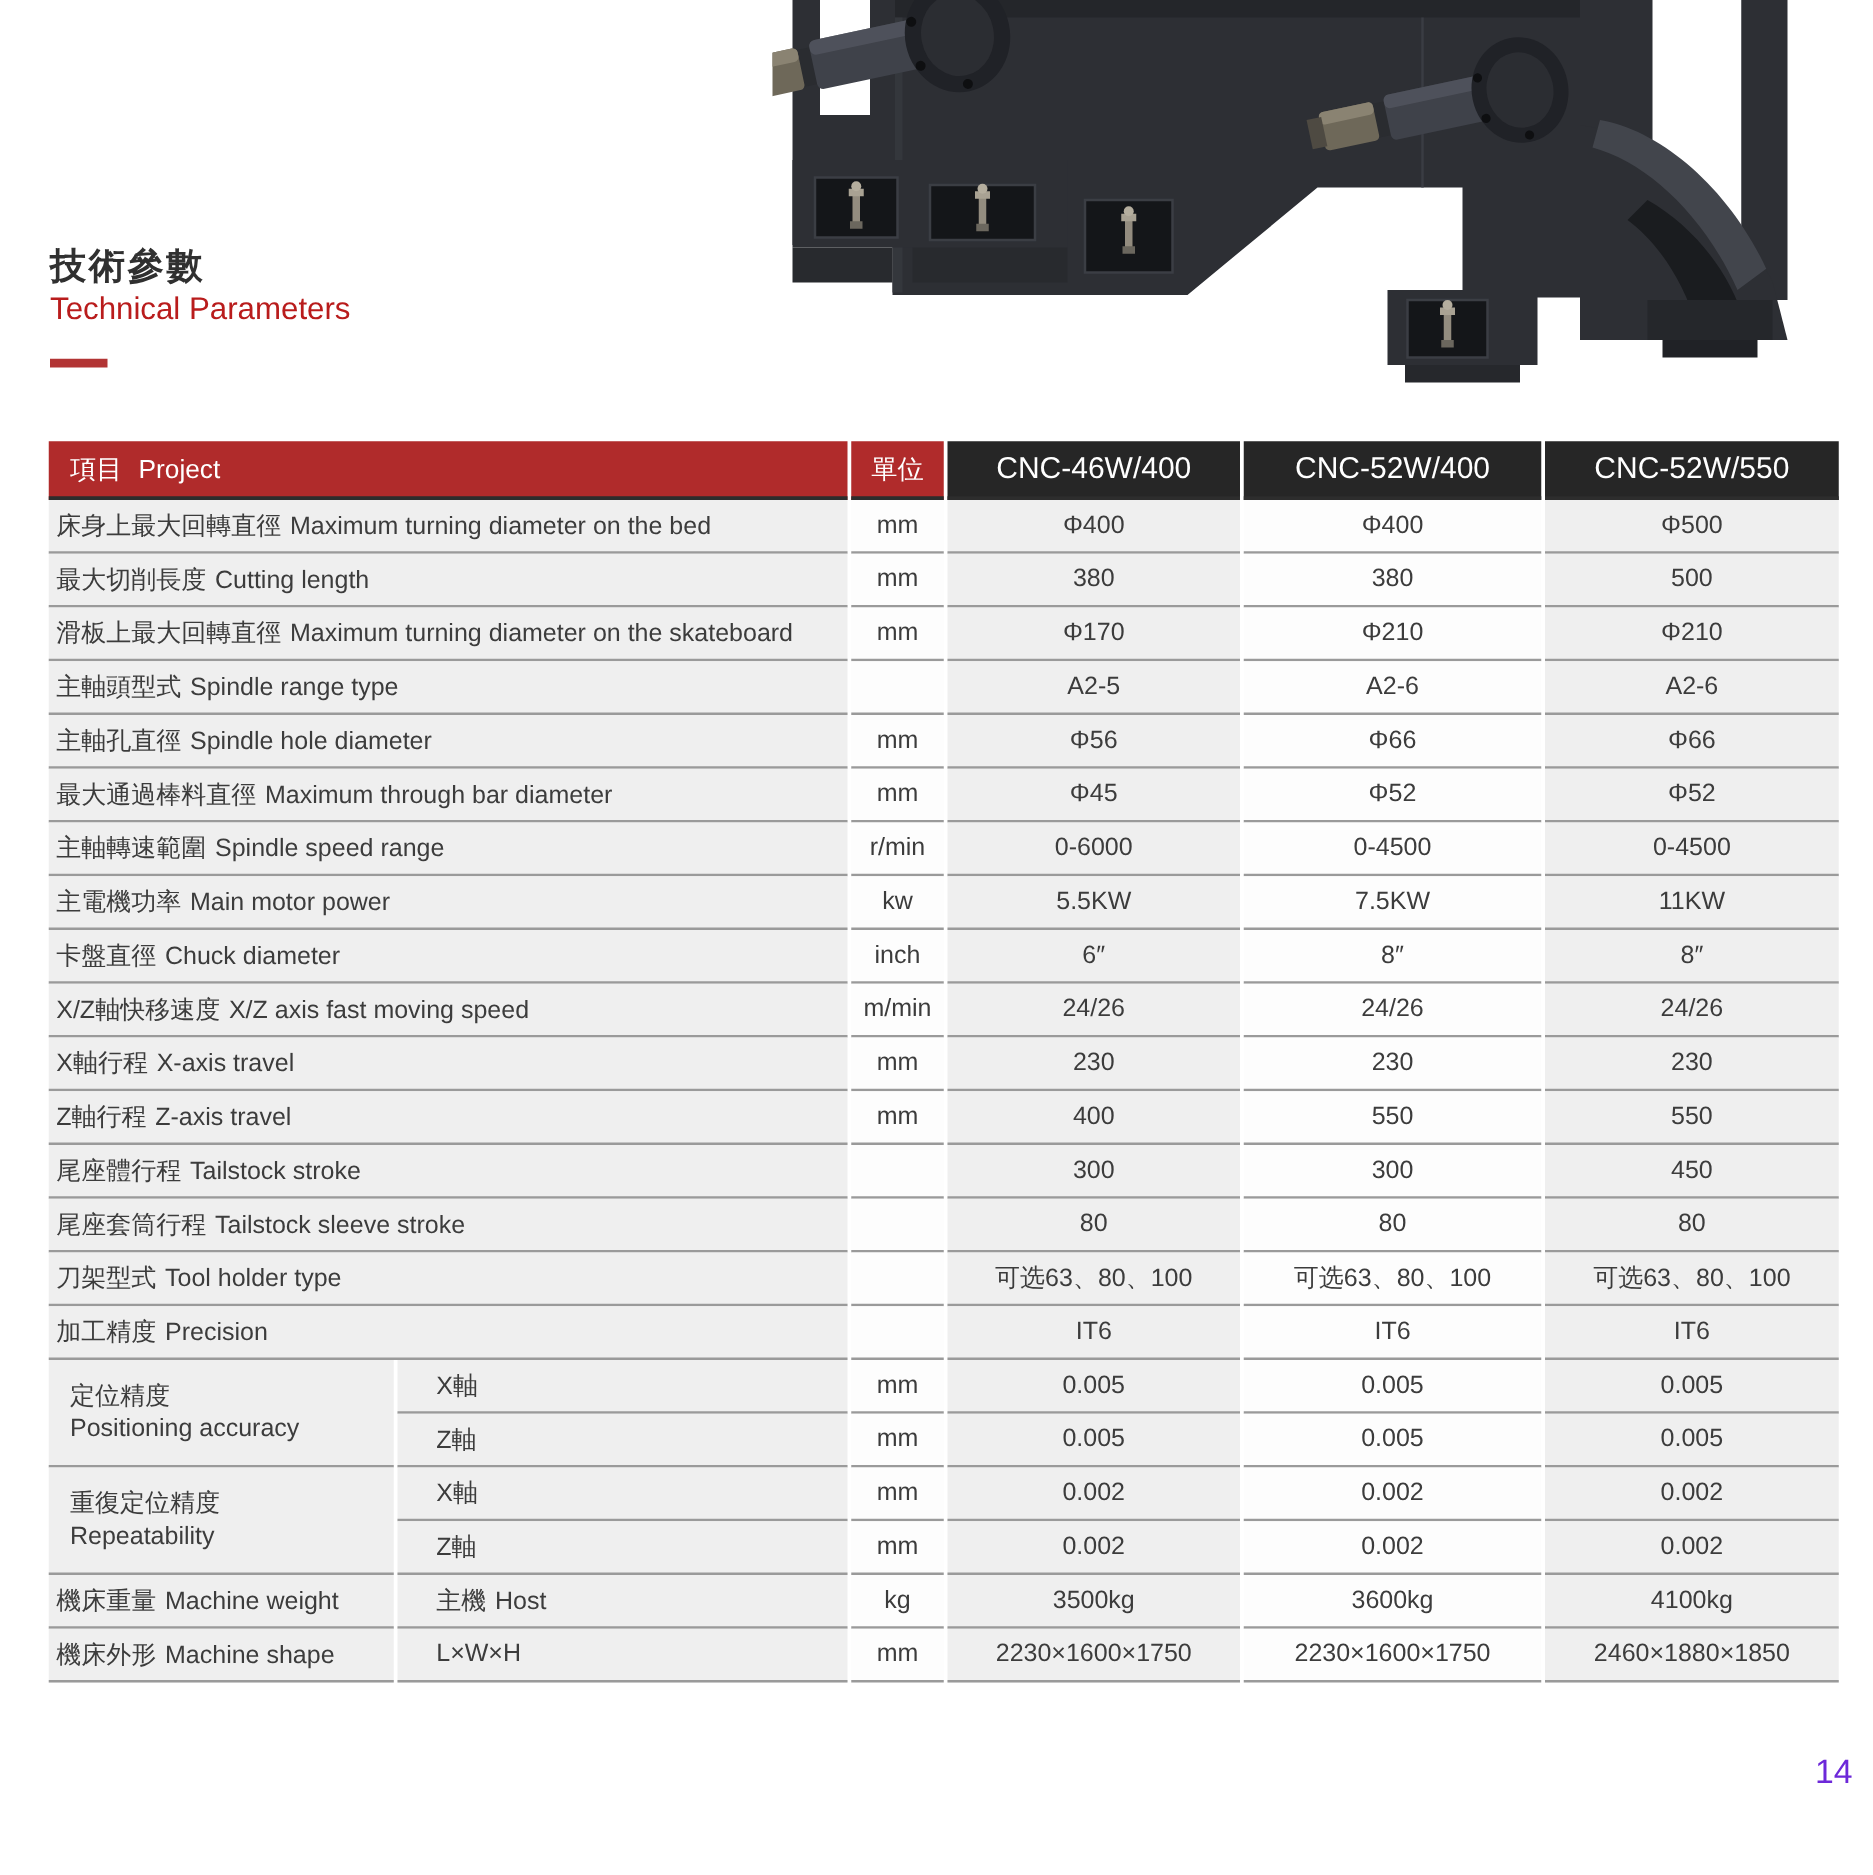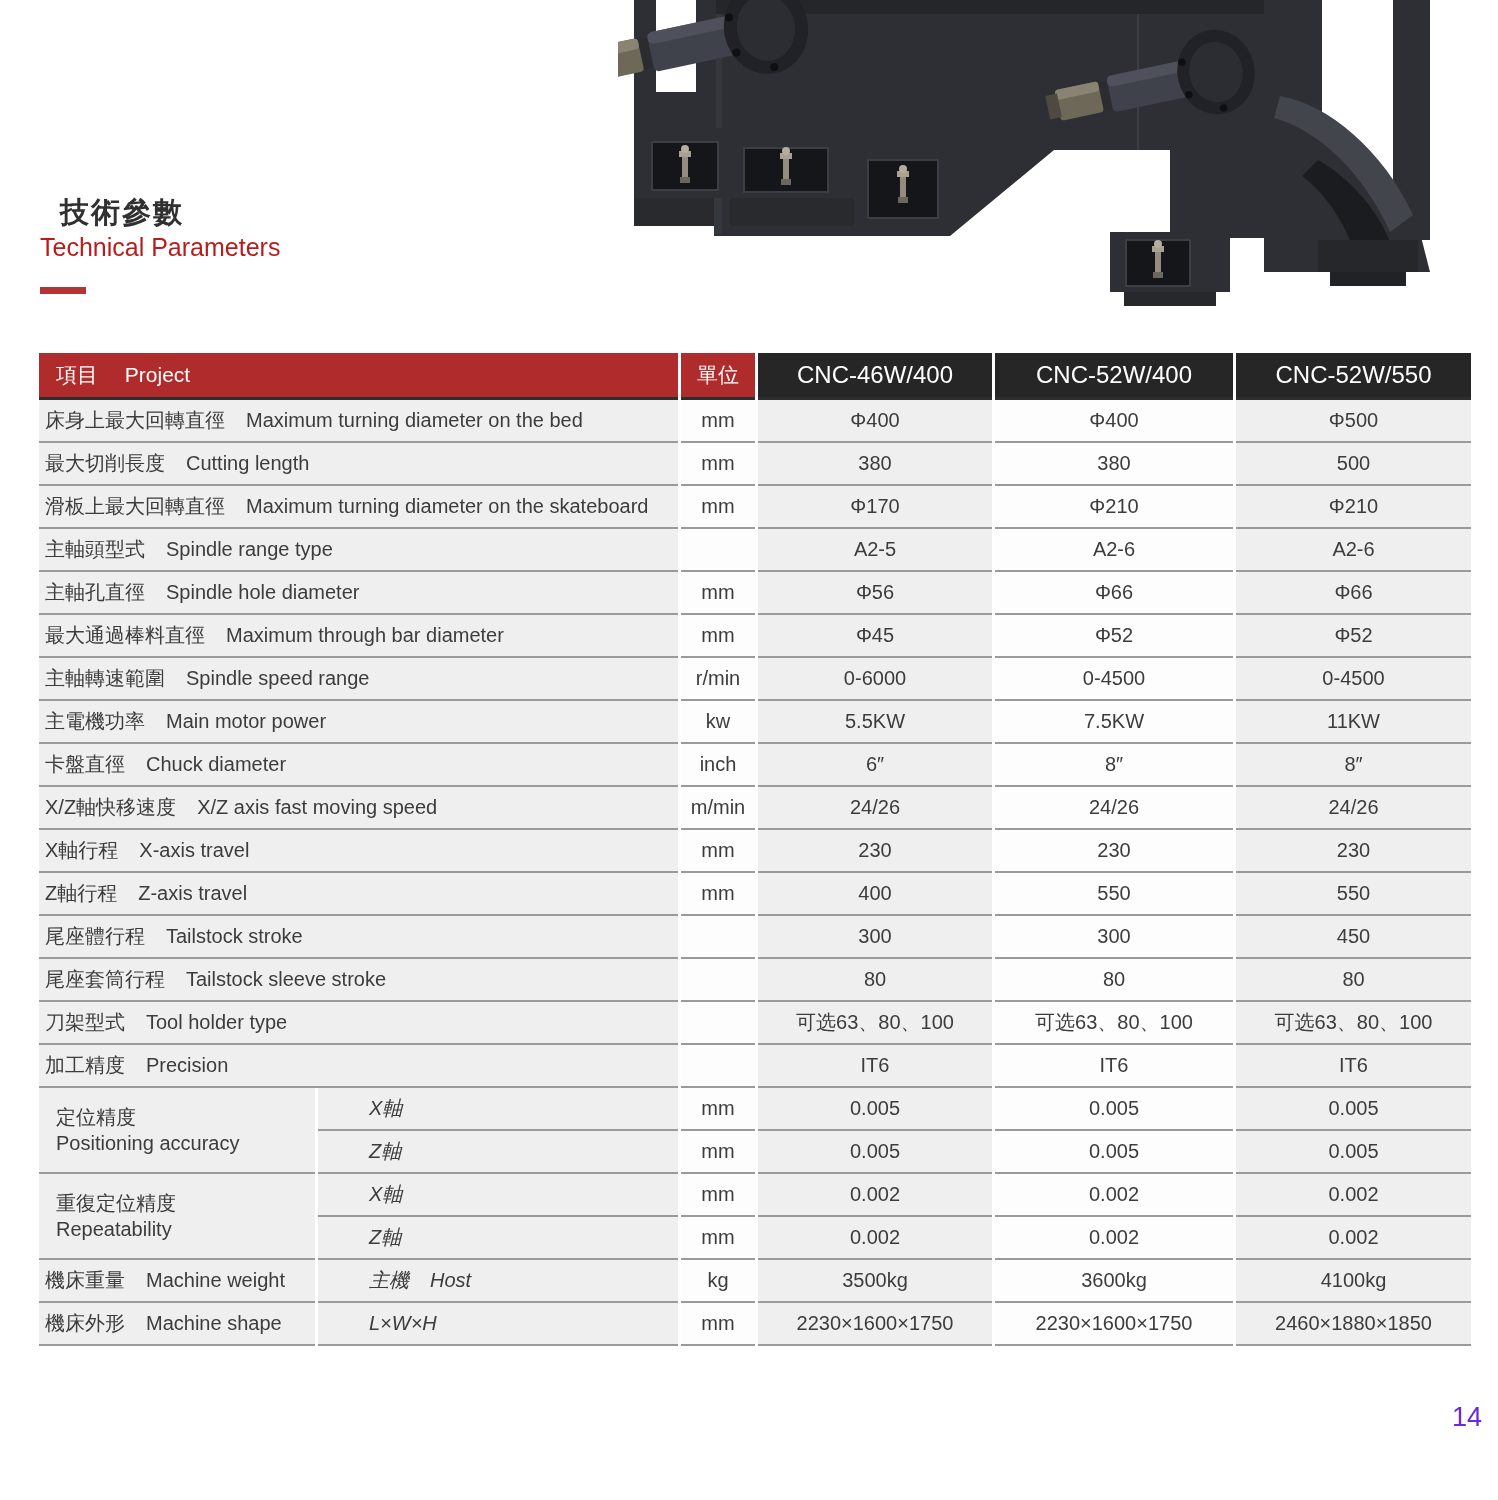--- a/index.html
+++ b/index.html
@@ -3,44 +3,44 @@
 <meta charset="utf-8">
 <style>
   html,body{margin:0;padding:0;}
   body{
     width:1498px;height:1500px;position:relative;overflow:hidden;
     background:#ffffff;
     font-family:"Liberation Sans","DejaVu Sans",sans-serif;
     color:#3c3c3c;
   }
   
-  .title-zh{position:absolute;left:40px;top:193px;font-size:29px;font-weight:bold;color:#303030;letter-spacing:2px;margin-left:20px;}
+  .title-zh{position:absolute;left:40px;top:193px;font-size:29px;font-weight:bold;color:#303030;letter-spacing:2px;}
   .title-en{position:absolute;left:40px;top:233px;font-size:25px;color:#b91c1c;}
   .title-dash{position:absolute;left:40px;top:287px;width:46px;height:7px;background:#b23434;}
   
   .machine-fig{position:absolute;left:618px;top:0;width:822px;height:310px;margin:0;}
   
   .page-num{position:absolute;top:1402px;right:16px;font-size:27px;color:#6d28d9;}
   
   table.spec{
     position:absolute;left:36px;top:353px;
     border-collapse:separate;border-spacing:3px 0;table-layout:fixed;
   }
   .spec th,.spec td{padding:0 8px;font-size:20px;overflow:hidden;white-space:nowrap;}
   .spec thead th{height:44px;border-bottom:3px solid #2d2d2d;font-weight:normal;color:#ffffff;font-size:21px;}
   .spec th.project{background:#b02b2b;text-align:left;padding-left:17px;}
   .spec th.unit-h{background:#b02b2b;text-align:center;}
   .spec th.model{background:#262626;text-align:center;font-size:24px;}
   .spec tbody td{height:41px;border-bottom:2px solid #9a9a9a;background:#efefef;color:#3c3c3c;vertical-align:middle;}
   .spec td.label{text-align:left;padding-left:6px;}
-  .spec td.sublabel{text-align:left;padding-left:51px;font-style:italic;}
+  .spec td.sublabel{text-align:left;padding-left:31px;}
   .spec td.unit{background:#fdfdfd;text-align:center;}
   .spec td.val{text-align:center;}
   .spec td.col-alt{background:#fdfdfd;}
-  .spec .en{margin-left:21px;}
+  .spec .en{margin-left:7px;}
   .spec .block{display:block;margin-left:0;line-height:1.3;}
   .spec td.group{padding-left:17px;}
 </style>
 </head>
 <body>
 
 <figure class="machine-fig">
   <svg width="822" height="310" viewBox="0 0 822 310" xmlns="http://www.w3.org/2000/svg">
     <defs>
       <g id="screw">

